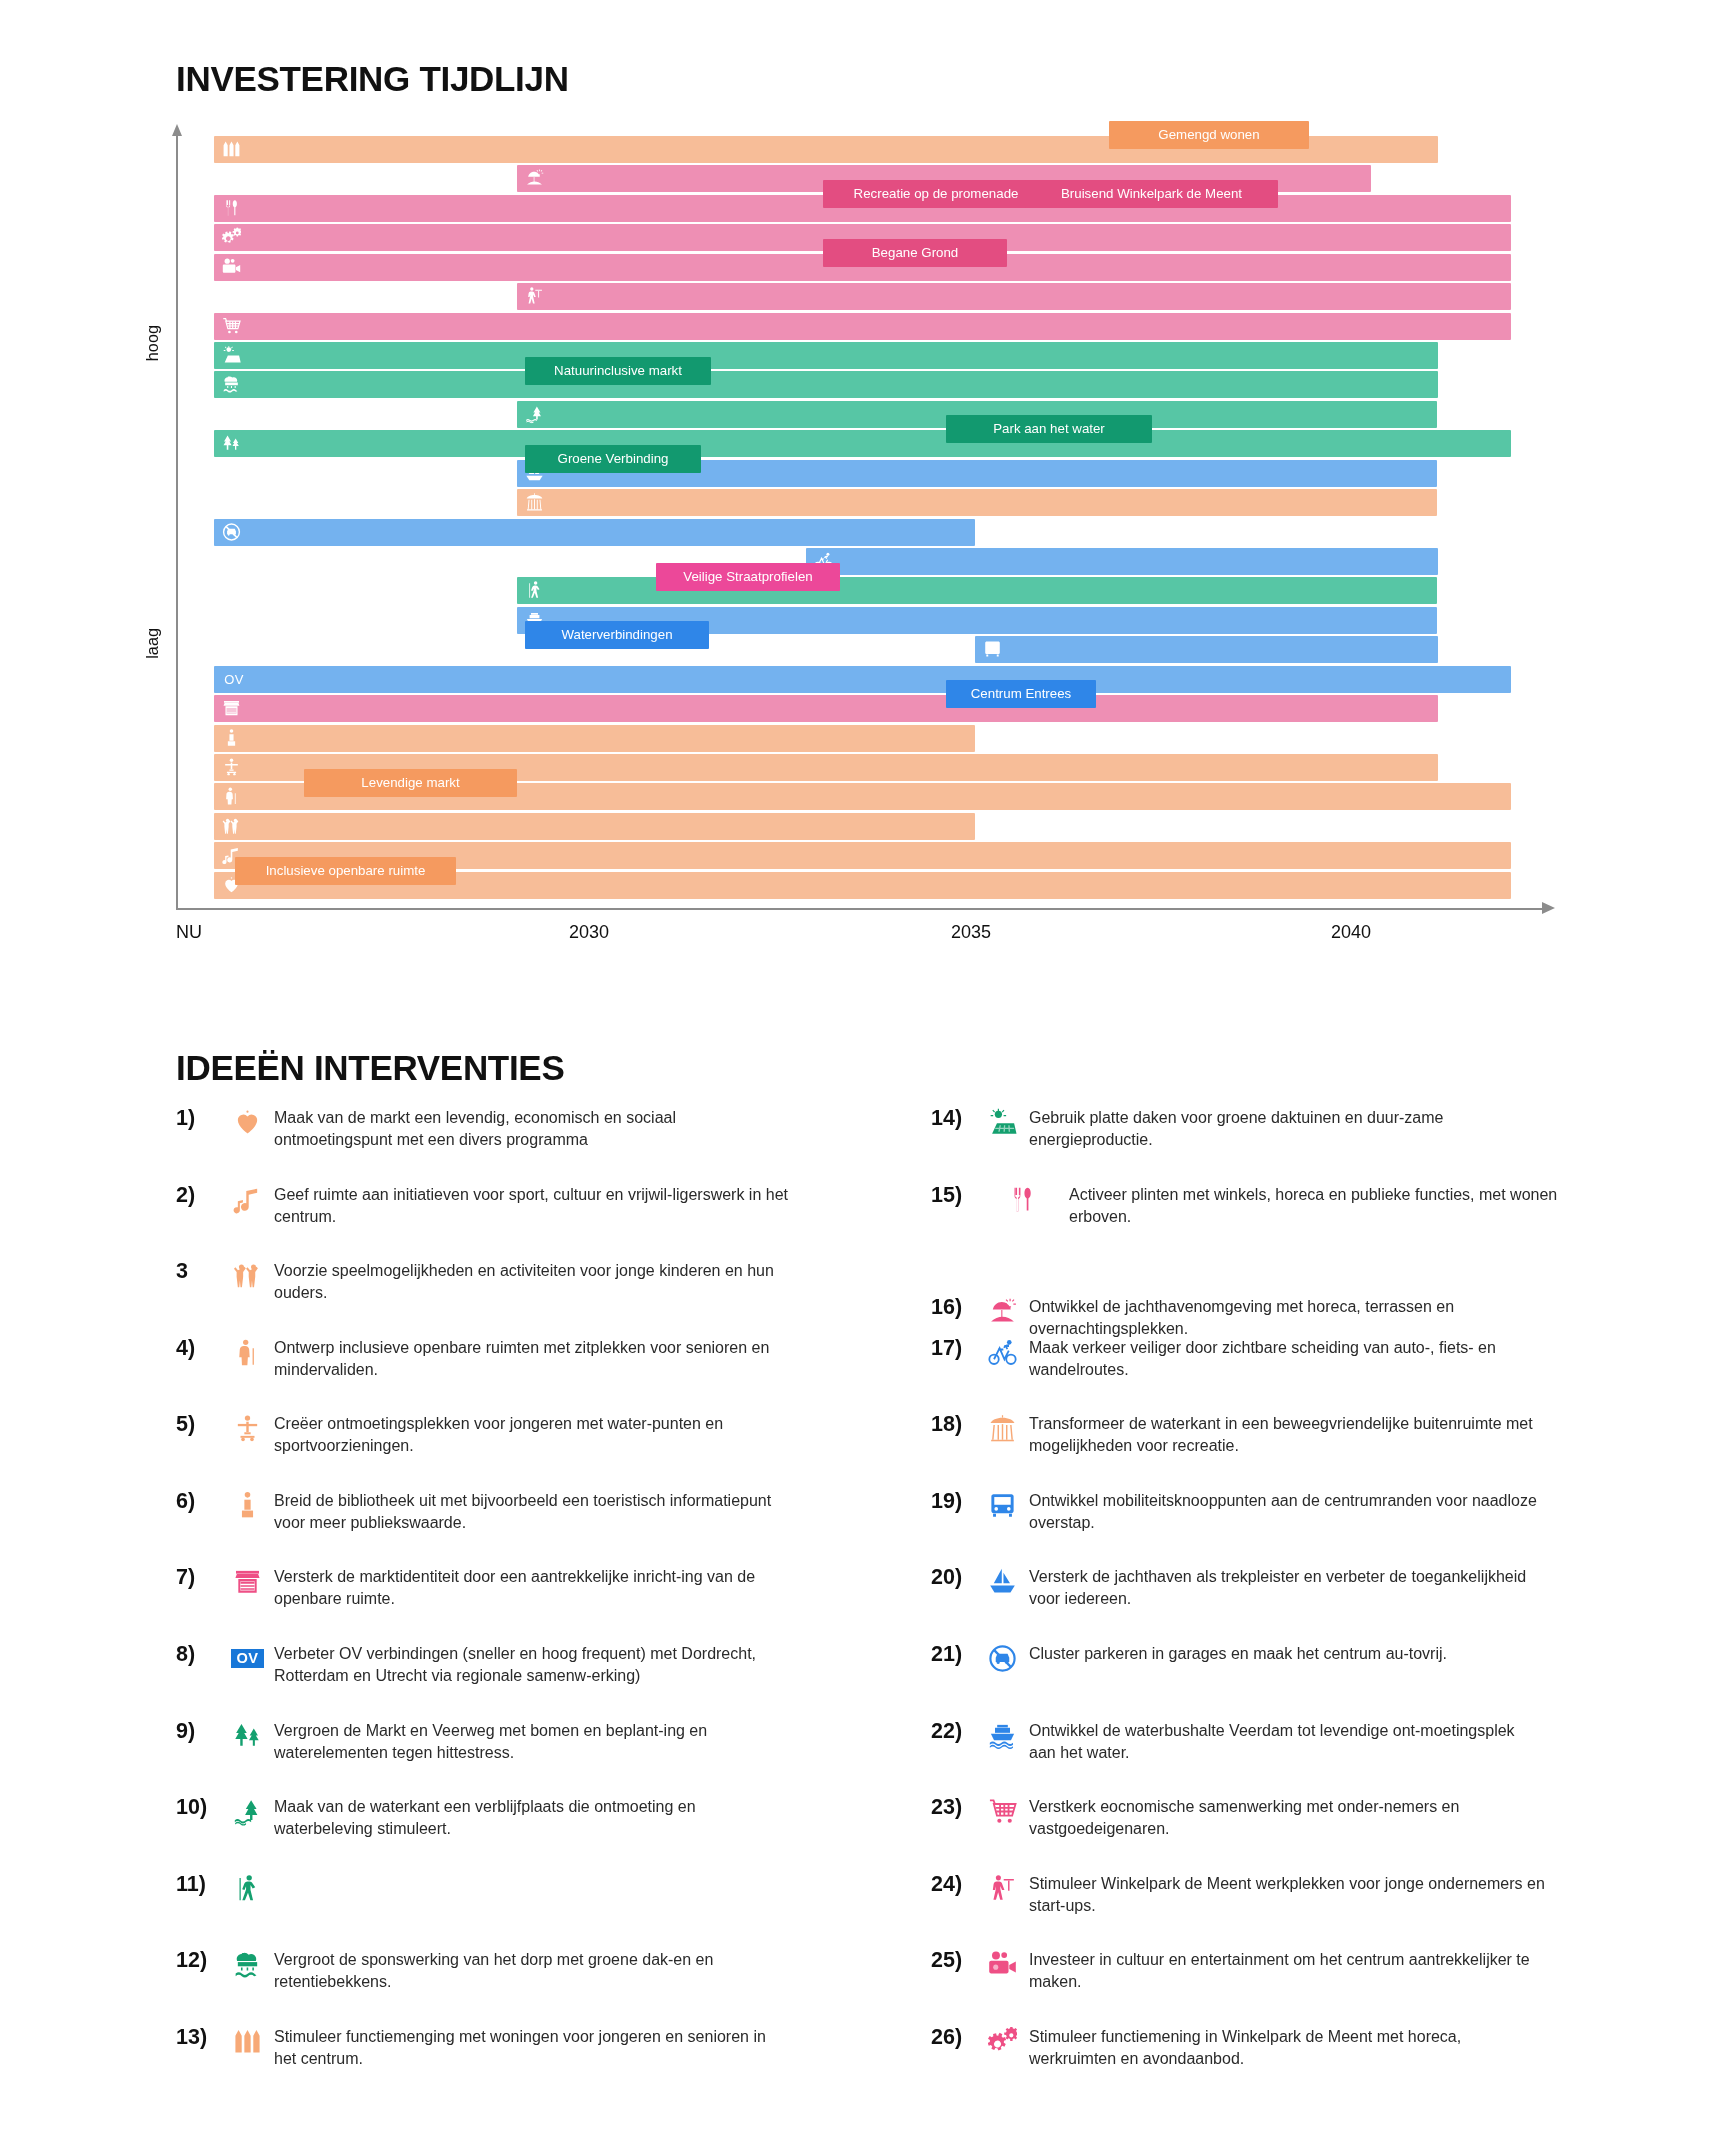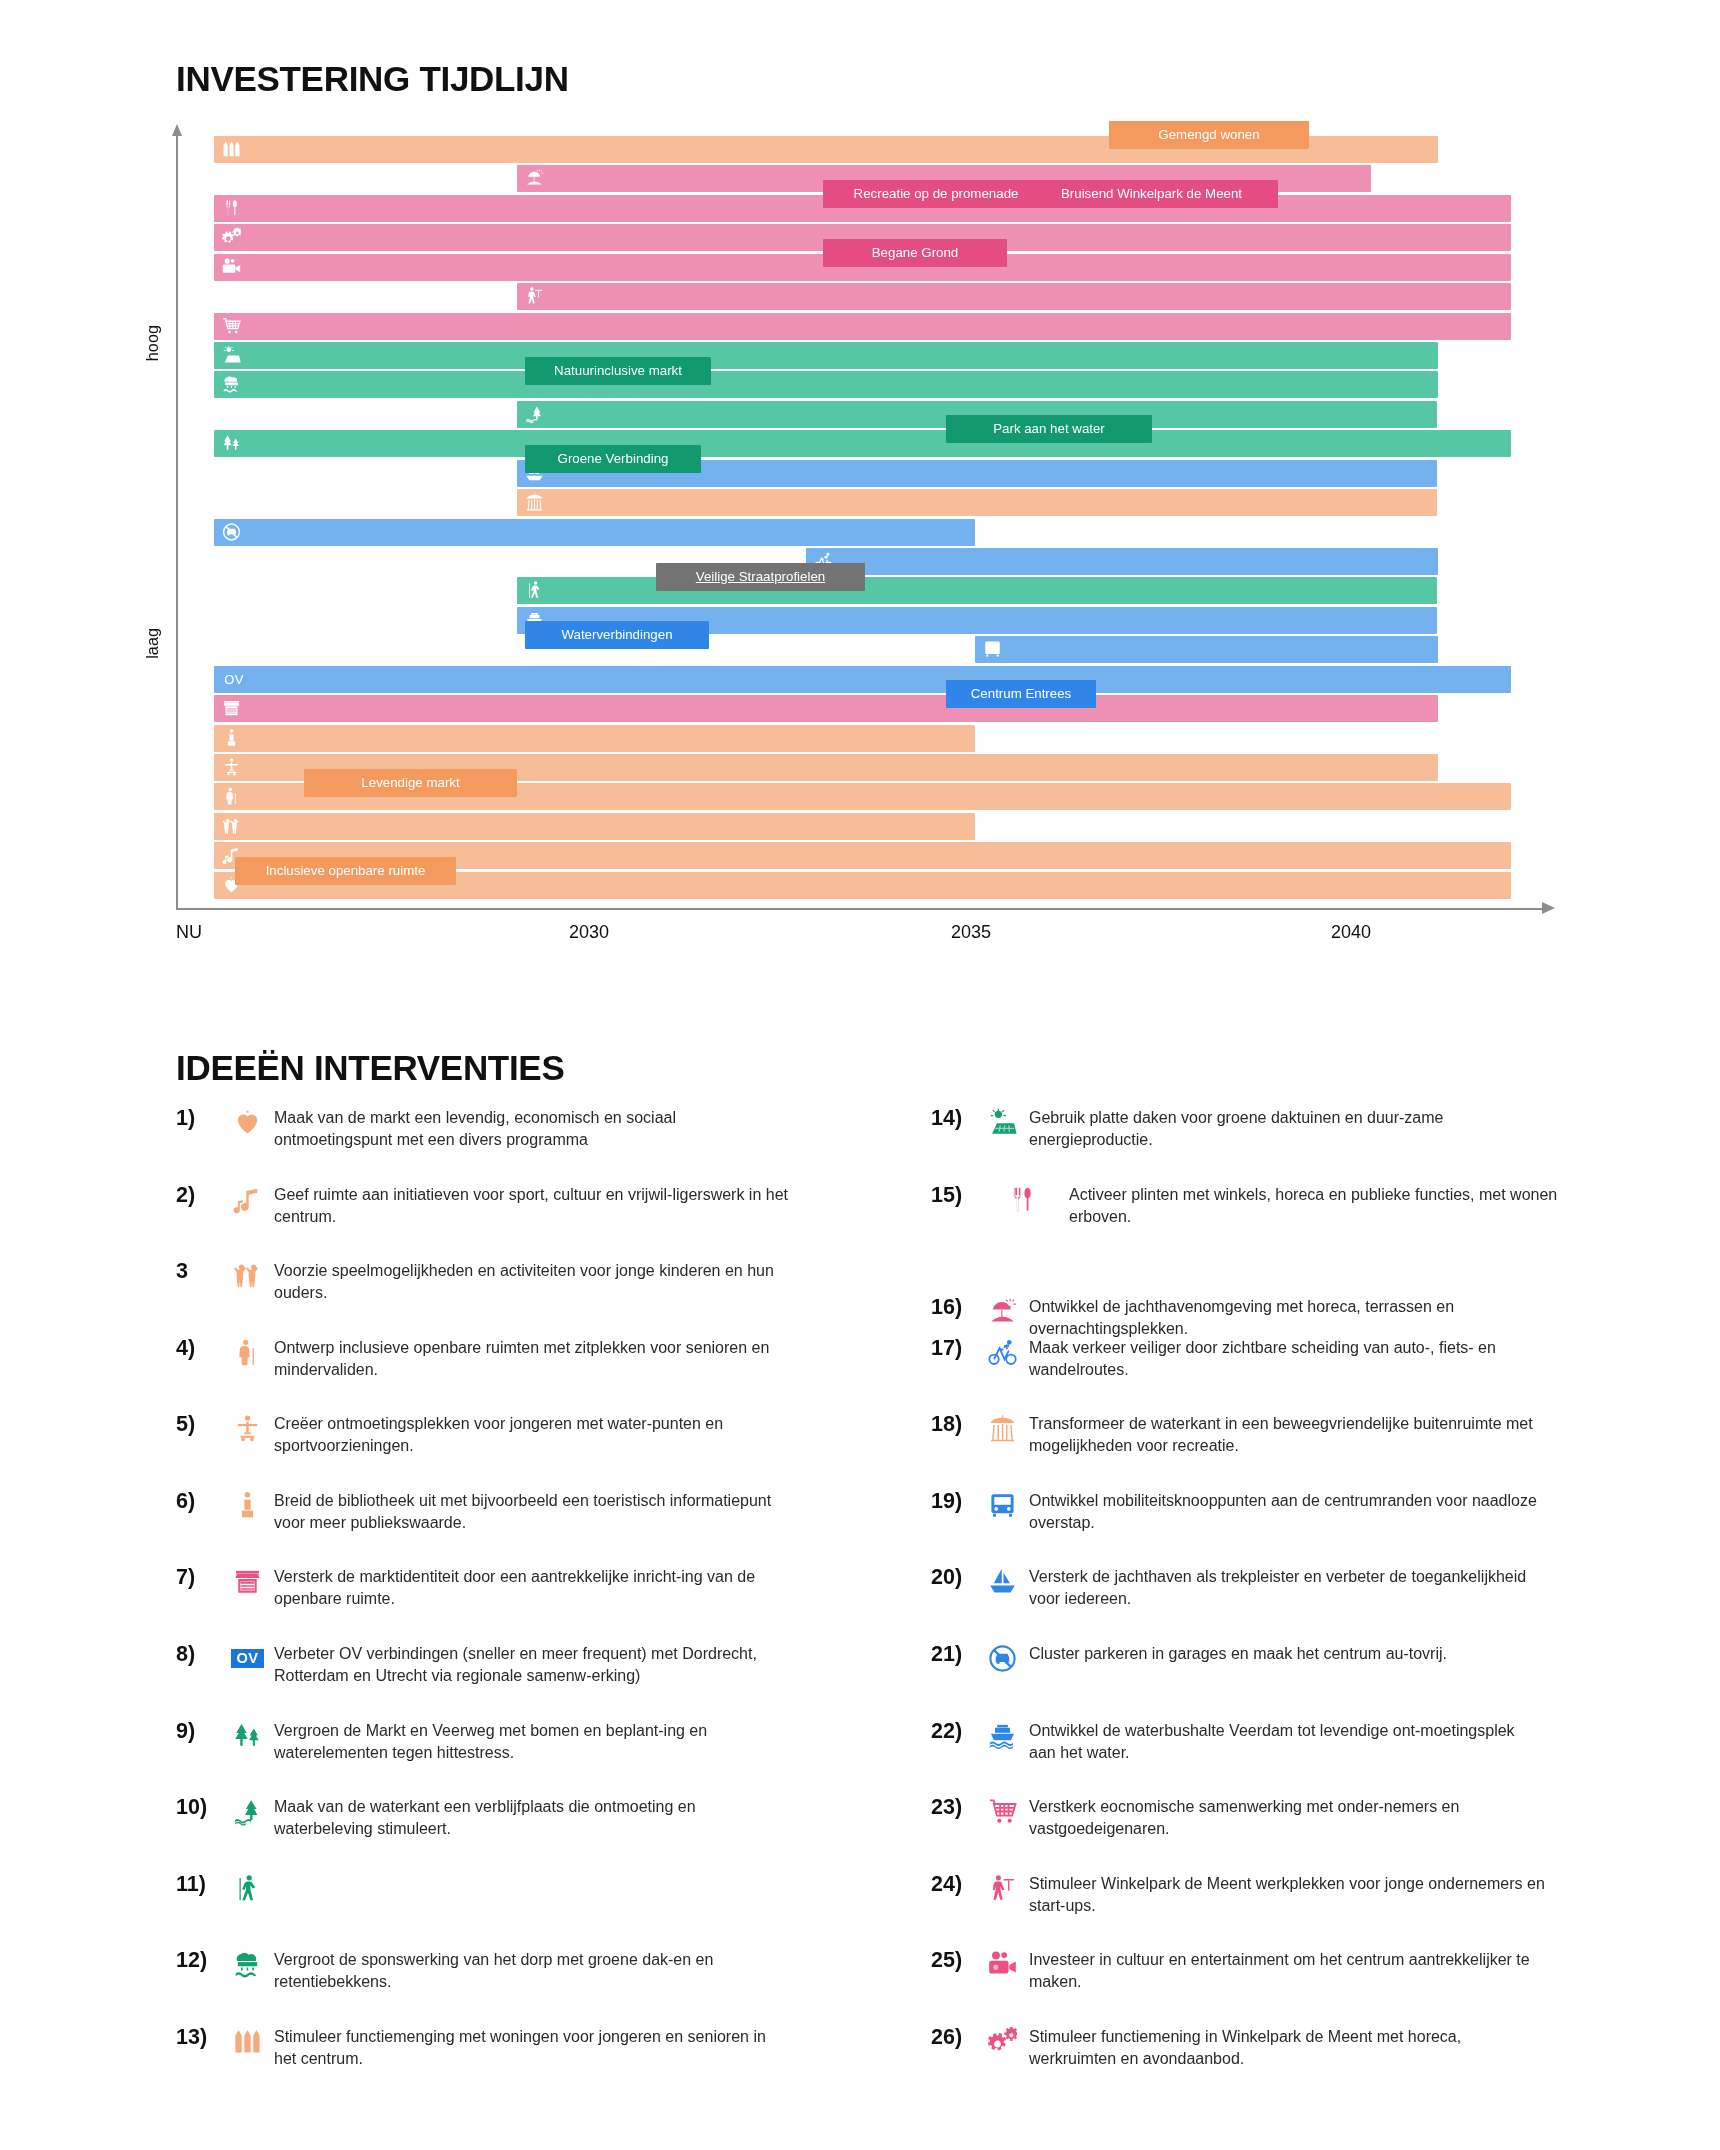--- a/index.html
+++ b/index.html
@@ -489,21 +489,21 @@
       </div>
       <div class="milestone" style="background: rgb(18, 153, 111); left: 311px; width: 186px; top: 221px;">
         <span>Natuurinclusive markt</span>
       </div>
       <div class="milestone" style="background: rgb(18, 153, 111); left: 732px; width: 206px; top: 279px;">
         <span>Park aan het water</span>
       </div>
       <div class="milestone" style="background: rgb(18, 153, 111); left: 311px; width: 176px; top: 309px;">
         <span>Groene Verbinding</span>
       </div>
-      <div class="milestone" style="background: #737373; left: 442px; width: 209px; top: 427px; text-decoration: underline;">
+      <div class="milestone" style="background: #ec4899; left: 442px; width: 184px; top: 427px;">
         <span>Veilige Straatprofielen</span>
       </div>
       <div class="milestone" style="background: rgb(47, 134, 232); left: 311px; width: 184px; top: 485px;">
         <span>Waterverbindingen</span>
       </div>
       <div class="milestone" style="background: rgb(47, 134, 232); left: 732px; width: 150px; top: 544px;">
         <span>Centrum Entrees</span>
       </div>
       <div class="milestone" style="background: rgb(245, 154, 95); left: 90px; width: 213px; top: 633px;">
         <span>Levendige markt</span>
@@ -620,21 +620,21 @@
             </svg>
           </div>
         </div>
         <div class="idea-text" style="width: 516px;">Versterk de marktidentiteit door een aantrekkelijke inricht-ing van de openbare ruimte.</div>
       </div>
       <div class="idea" style="top: 536px; width: 654px;">
         <div class="idea-num">8)</div>
         <div class="idea-icon" style="color: rgb(24, 119, 216);">
           <span class="ov-badge">OV</span>
         </div>
-        <div class="idea-text" style="width: 516px;">Verbeter OV verbindingen (sneller en meer frequent) met Dordrecht, Rotterdam en Utrecht via regionale samenw-erking)</div>
+        <div class="idea-text" style="width: 516px;">Verbeter OV verbindingen (sneller en hoog frequent) met Dordrecht, Rotterdam en Utrecht via regionale samenw-erking)</div>
       </div>
       <div class="idea" style="top: 613px; width: 654px;">
         <div class="idea-num">9)</div>
         <div class="idea-icon" style="color: rgb(20, 160, 111);">
           <div style="width: 29px; height: 29px; color: rgb(20, 160, 111);">
             <svg viewBox="0 0 24 24" width="100%" height="100%">
               <g fill="currentColor">
                 <path d="M7 2.4 2.6 10h2.1L1.9 14.8h4.1v5.6h2v-5.6h4.1L9.3 10h2.1z"></path>
                 <path d="M17.2 6.2 13.8 12h1.7l-2.3 3.9h3.2v4.5h1.7v-4.5h3.2L18.9 12h1.7z"></path>
               </g>

